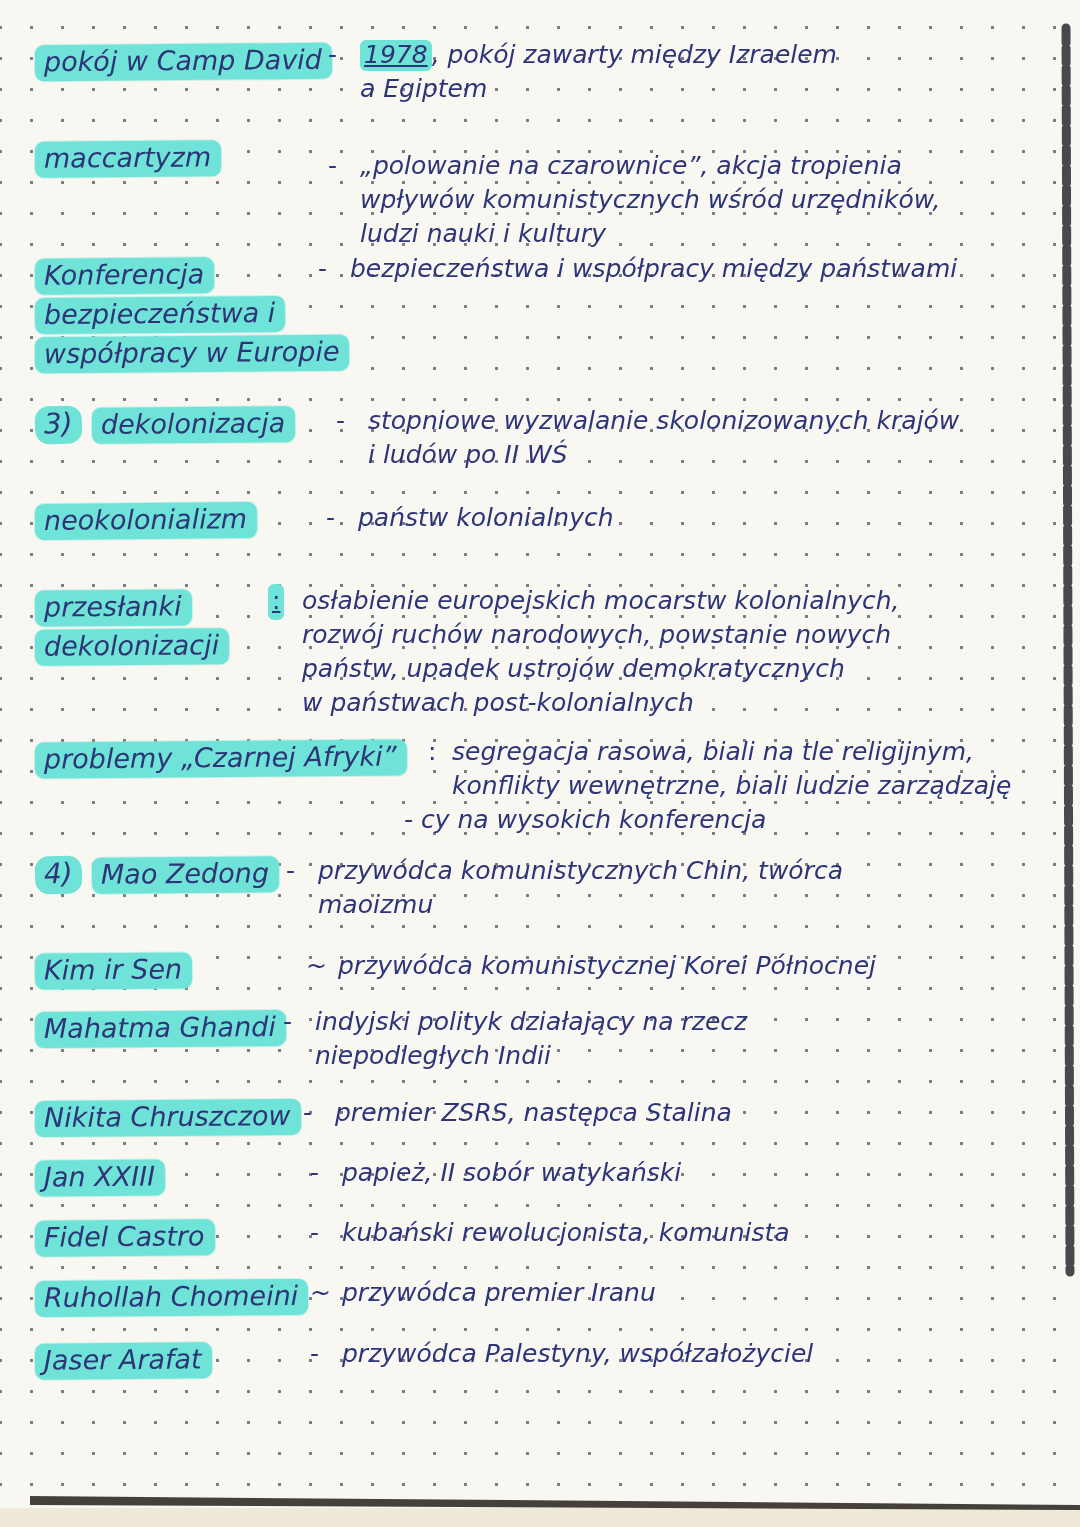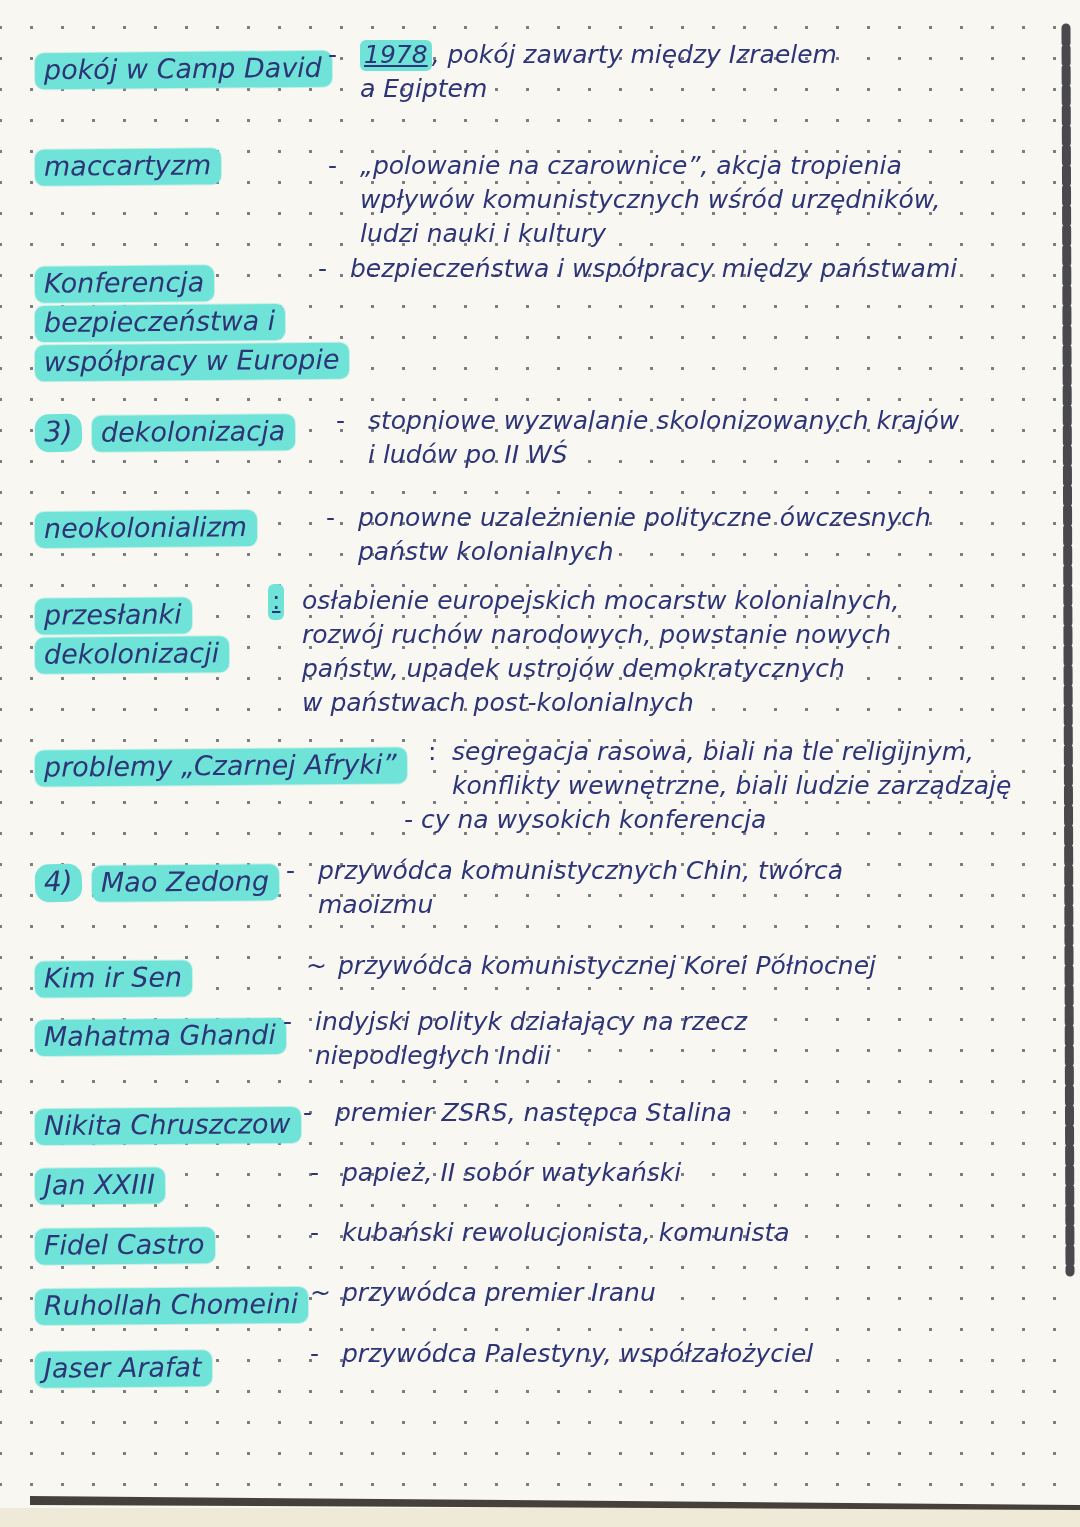--- a/index.html
+++ b/index.html
@@ -10,21 +10,21 @@
     background-image:radial-gradient(circle, rgba(55,58,72,.65) 1.4px, transparent 1.7px);
     background-size:31px 31px;
     background-position:16px 12px;
     overflow:hidden;
     font-family:"DejaVu Sans", sans-serif;
     font-style:italic;
     color:var(--ink,#2e3577);
   }
   .row{position:absolute;left:0;width:100%;}
   .term{
-    position:absolute;left:35px;top:16px;
+    position:absolute;left:35px;top:8px;
     display:flex;flex-direction:column;align-items:flex-start;gap:3px;
     font-size:27px;line-height:32px;white-space:nowrap;
   }
   .term.inline{flex-direction:row;align-items:center;gap:10px;}
   .hl{
     background:var(--hl,#6fe3d7);
     border-radius:9px;
     padding:1px 10px 3px 9px;
     display:inline-block;
     transform:rotate(-0.5deg);
@@ -102,21 +102,20 @@
       <div class="line">i ludów po II WŚ</div>
     </div>
   </div>
 
   <div class="row" style="top:495px">
     <div class="term">
       <span class="hl">neokolonializm</span>
     </div>
     <div class="def" style="left:358px;top:6px">
       <span class="sep">-</span>
-      <div class="line">ponowne uzależnienie polityczne ówczesnych</div>
       <div class="line">państw kolonialnych</div>
     </div>
   </div>
 
   <div class="row" style="top:582px">
     <div class="term">
       <span class="hl">przesłanki</span>
       <span class="hl">dekolonizacji</span>
     </div>
     <div class="def" style="left:302px">

